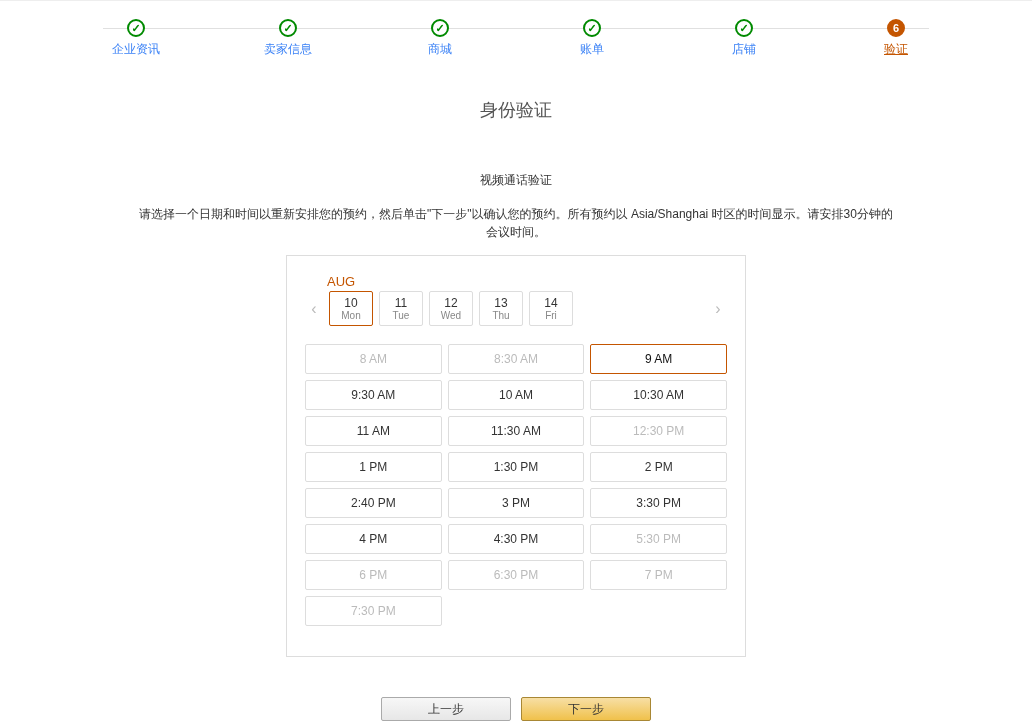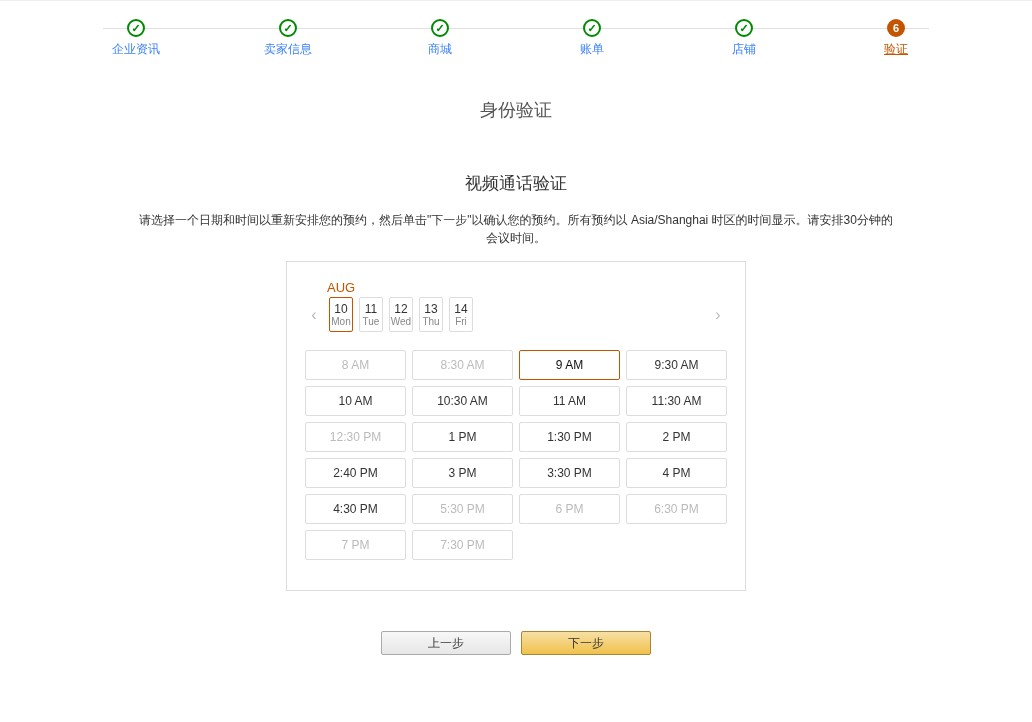--- a/index.html
+++ b/index.html
@@ -9,35 +9,35 @@
 .step { display: flex; flex-direction: column; align-items: center; position: relative; flex: 1; }
 .step-circle { width: 18px; height: 18px; border-radius: 50%; display: flex; align-items: center; justify-content: center; font-size: 11px; font-weight: bold; position: relative; z-index: 2; background:#fff; }
 .step-circle.done { border: 2px solid #008a00; color: #008a00; }
 .step-circle.done::after { content: "✓"; font-size: 11px; line-height: 1; }
 .step-circle.current { background: #c45500; border: 2px solid #c45500; color: #fff; }
 .step-label { font-size: 12px; margin-top: 4px; color: #3b82f6; }
 .step-label.current { color: #c45500; text-decoration: underline; }
 .step-line { position: absolute; top: 27px; left: 10%; right: 10%; height: 1px; background: #e0e0e0; z-index: 1; }
 
 .page-title { text-align: center; font-size: 18px; color: #555; margin-top: 32px; }
-.subtitle { text-align: center; font-size: 17px; color: #333; margin-top: 50px; }
+.subtitle { text-align: center; font-size: 12px; color: #333; margin-top: 50px; }
 .instructions { text-align: center; font-size: 12px; color: #333; margin: 16px auto 0; max-width: 760px; line-height: 1.5; }
 
 .scheduler { margin: 14px auto 0; width: 460px; border: 1px solid #ddd; padding: 18px 18px 30px 18px; }
 
 .month-label { color: #c45500; font-size: 13px; font-weight: normal; margin-left: 22px; margin-bottom: 2px; }
 
 .date-row { display: flex; align-items: center; gap: 6px; }
 .nav-arrow { width: 18px; text-align: center; color: #bbb; font-size: 16px; cursor: pointer; user-select: none; }
-.date-card { border: 1px solid #ddd; border-radius: 2px; width: 24px; padding: 4px 0; text-align: center; cursor: pointer; }
+.date-card { border: 1px solid #ddd; border-radius: 2px; width: 44px; padding: 4px 0; text-align: center; cursor: pointer; }
 .date-card.selected { border-color: #c45500; }
 .date-num { font-size: 12px; color: #333; }
 .date-dow { font-size: 10px; color: #888; }
 
-.time-grid { margin-top: 18px; display: grid; grid-template-columns: repeat(4, 1fr); gap: 6px; }
+.time-grid { margin-top: 18px; display: grid; grid-template-columns: repeat(3, 1fr); gap: 6px; }
 .slot { border: 1px solid #ddd; border-radius: 2px; text-align: center; padding: 8px 0; font-size: 12px; color: #333; cursor: pointer; height: 30px; display:flex; align-items:center; justify-content:center; }
 .slot.disabled { color: #bbb; cursor: default; }
 .slot.selected { border-color: #c45500; color: #111; }
 
 .btn-row { margin: 40px auto 30px; display: flex; justify-content: center; gap: 10px; }
 .btn { width: 130px; height: 24px; border: 1px solid #aaa; border-radius: 2px; font-size: 12px; cursor: pointer; }
 .btn-prev { background: linear-gradient(#f7f7f7, #e7e7e7); color: #333; }
 .btn-next { background: linear-gradient(#f7dfa5, #f0c14b); color: #333; border-color: #a88734; }
 </style>
 </head>

